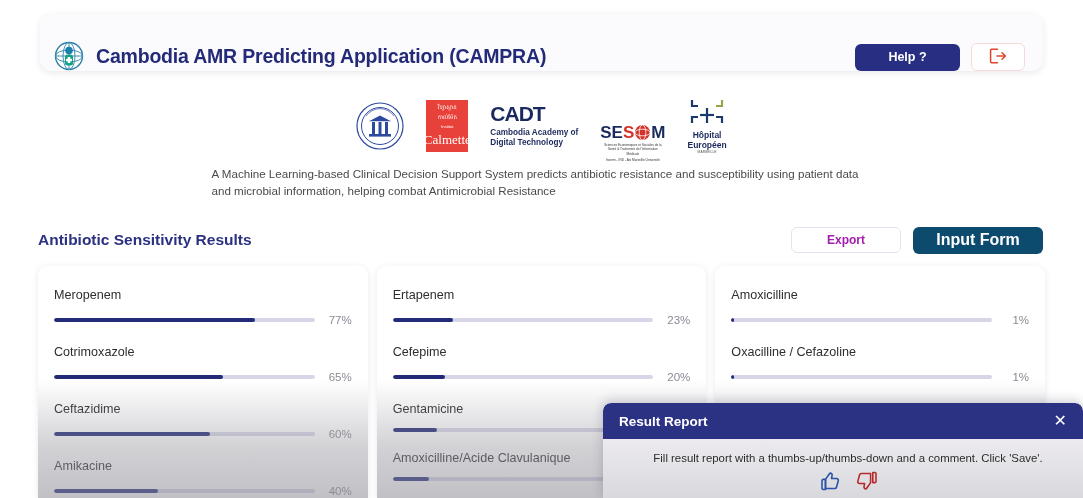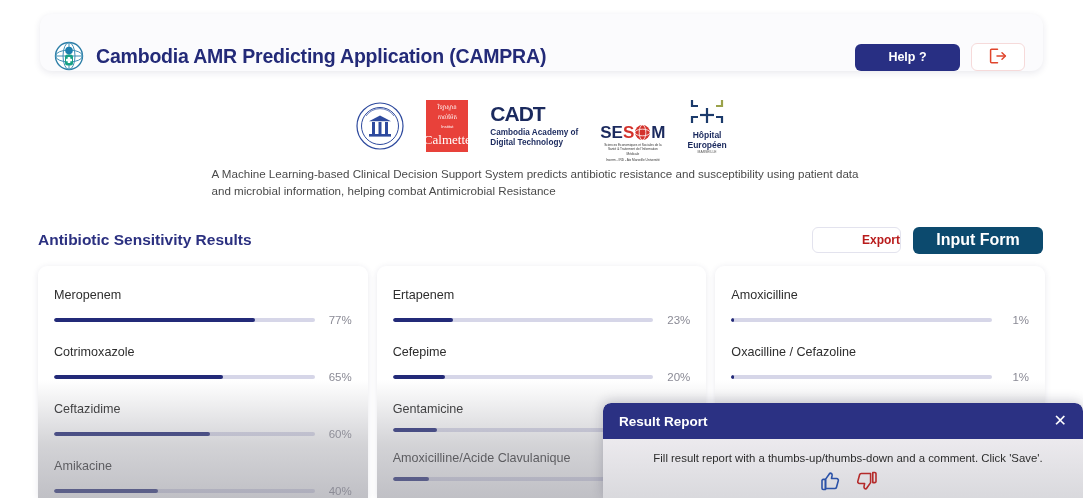--- a/index.html
+++ b/index.html
@@ -80,23 +80,23 @@
   }
 
   
   .results-bar {
     position: absolute; left: 38px; top: 224px; width: 1005px; height: 32px;
     display: flex; align-items: center;
   }
   .results-title { font-size: 15.5px; font-weight: bold; color: #2b3080; }
   .results-buttons { margin-left: auto; display: flex; align-items: center; gap: 12px; }
   .btn-export {
-    width: 89px; height: 26px; border: 1px solid #e3e3ee; border-radius: 6px;
-    background: #ffffff; color: #b91c1c; font-size: 12px; font-weight: bold;
-    font-family: "Liberation Sans", sans-serif; cursor: pointer; text-align: right;
+    width: 110px; height: 26px; border: 1px solid #e3e3ee; border-radius: 6px;
+    background: #ffffff; color: #a21caf; font-size: 12px; font-weight: bold;
+    font-family: "Liberation Sans", sans-serif; cursor: pointer;
   }
   .btn-inputform {
     width: 130px; height: 27px; border: none; border-radius: 6px;
     background: #0c4a6e; color: #ffffff; font-size: 16px; font-weight: bold;
     font-family: "Liberation Sans", sans-serif; cursor: pointer;
   }
 
   
   .columns {
     position: absolute; left: 38px; top: 266px;

